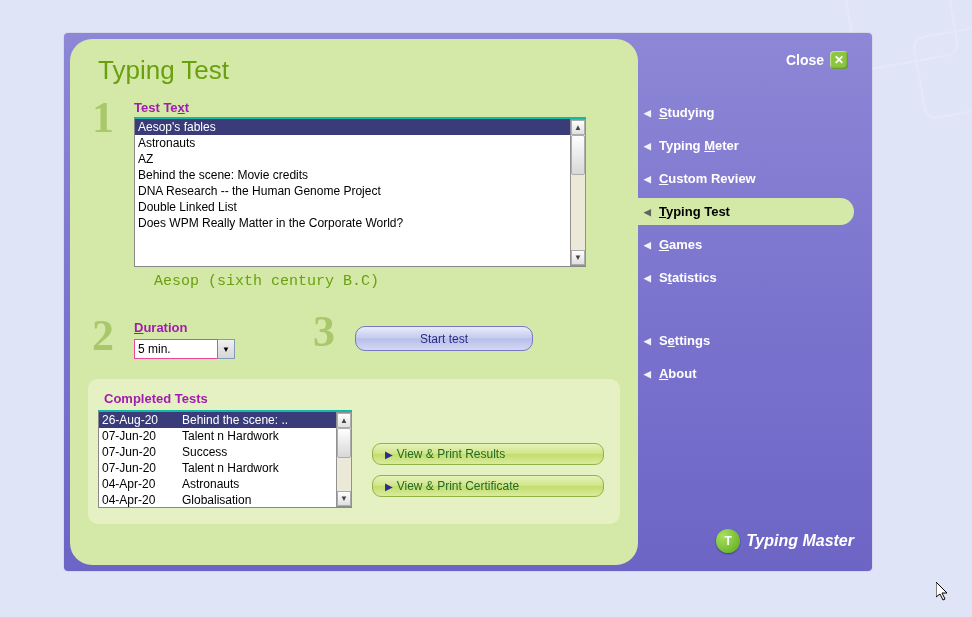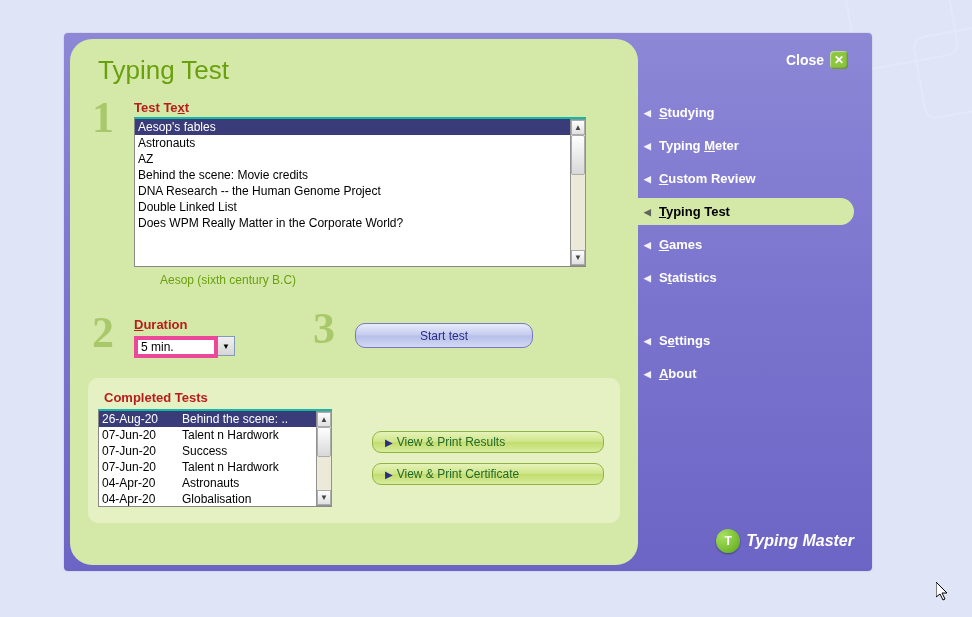--- a/index.html
+++ b/index.html
@@ -59,21 +59,21 @@
     color: #6aa010;
     font-size: 26px;
     font-weight: 400;
     margin-bottom: 14px;
     margin-left: 4px;
   }
   .section-label {
     font-weight: bold;
     font-size: 13px;
     margin-bottom: 2px;
-    color: #b91c1c;
+    color: #a21caf;
   }
   .step-num {
     font-family: Georgia, serif;
     font-size: 44px;
     font-weight: bold;
     color: #a9c86c;
     position: absolute;
     left: -2px;
   }
   .step-row { position: relative; padding-left: 40px; }
@@ -123,40 +123,41 @@
   }
   .scroll-track{ flex:1; position:relative; background:#ece9d8;}
   .scroll-thumb {
     position:absolute;top:0;left:0;right:0;height:40px;
     background:linear-gradient(#fefefe,#d8d8d8);
     border:1px solid #acacac;
     border-radius:2px;
   }
   .caption-below {
     color: #6aa010;
-    font-size: 12px;
-    margin: 6px 0 0 26px;
+    font-size: 15px;
+    margin: 6px 0 0 20px;
+    font-family: Liberation Mono, monospace;
   }
   .row2 {
     display:flex;
     margin-top: 30px;
     gap: 20px;
     align-items:flex-start;
   }
   .step2, .step3 { position:relative; padding-left: 40px; }
   .step2 .step-num { top: -10px; }
   .step3 .step-num { top: -14px; }
   .dropdown {
     display:flex;
     margin-top:4px;
   }
   .dropdown-input {
     width: 84px;
     height: 20px;
-    border: 4px solid #ec4899;
+    border: 1px solid #ec4899;
     background:#fff;
     font-size:12px;
     padding:7px 3px;
   }
   .dropdown-btn {
     width:17px;height:20px;
     border:1px solid #7f9db9;
     border-left:none;
     background:linear-gradient(#f0f0f0,#d6d6d6);
     display:flex;align-items:center;justify-content:center;
@@ -174,21 +175,21 @@
     margin-top: 6px;
   }
   .completed-section{
     margin-top: 20px;
     background: #e5f1c3;
     border-radius: 10px;
     padding: 12px 16px 16px 10px;
     margin-left: -6px;
     margin-right: -6px;
   }
-  .completed-row { display:flex; gap: 40px; align-items:flex-start;}
+  .completed-row { display:flex; gap: 20px; align-items:center;}
   .completed-listbox {
     width: 268px;
     height: 98px;
   }
   .c-list-item { display:flex; }
   .c-date { width: 80px; }
   .action-btns { display:flex; flex-direction:column; gap:10px; margin-top:22px;}
   .action-btn {
     width: 232px;
     height: 22px;

